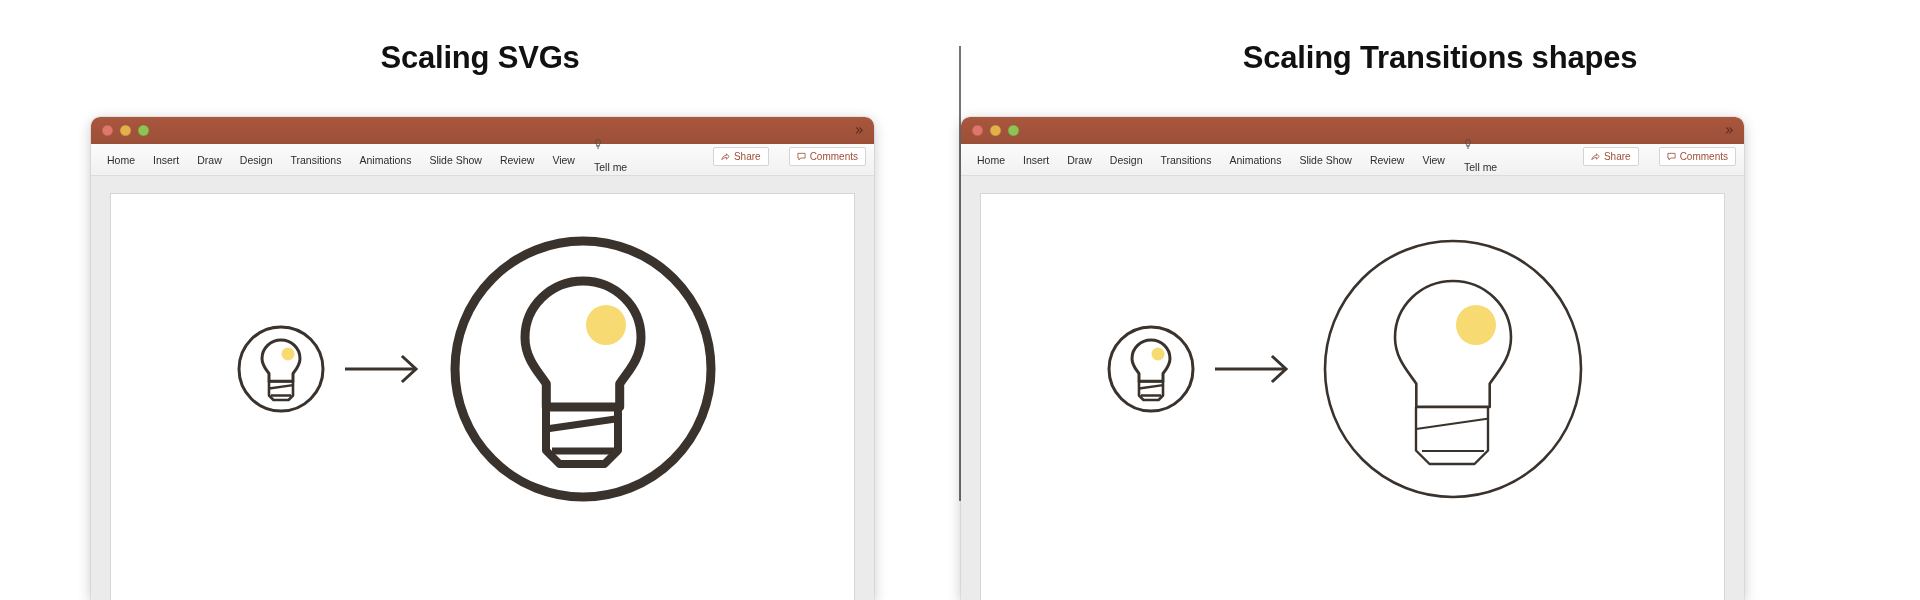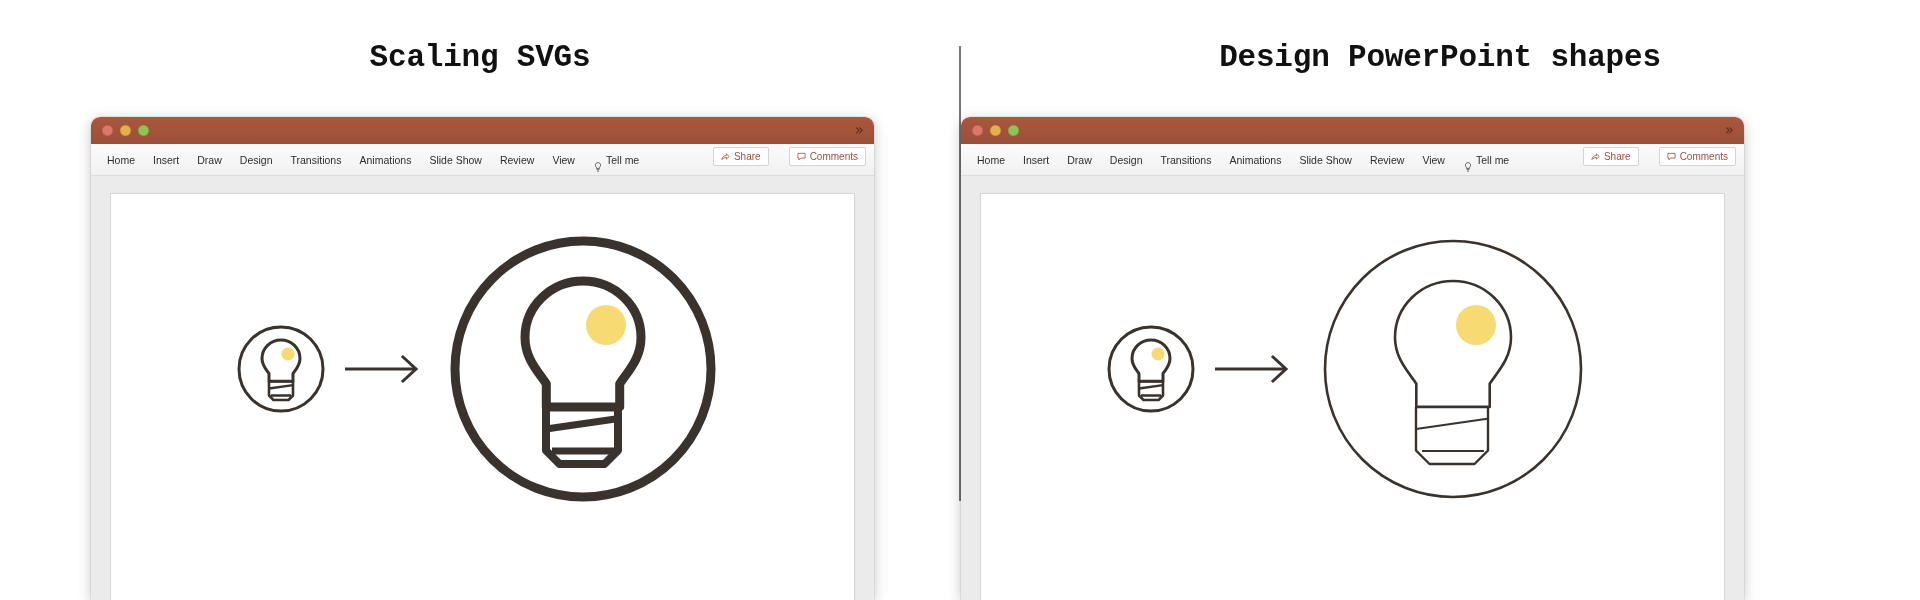--- a/index.html
+++ b/index.html
@@ -42,21 +42,20 @@
     position: absolute;
     top: 40px;
     left: 0;
     width: 960px;
     text-align: center;
     font-size: 31px;
     font-weight: 600;
     letter-spacing: -0.2px;
     color: #111111;
     white-space: nowrap;
-    font-family: Liberation Mono, monospace;
   }
 
   
   .ppt-window {
     position: absolute;
     top: 117px;
     width: 783px;
     height: 483px;
     background: #ffffff;
     border-radius: 9px 9px 0 0;
@@ -109,23 +108,24 @@
   .ribbon-tab {
     font-size: 10.5px;
     color: #2d2d2d;
     padding: 0 9px;
     white-space: nowrap;
     line-height: 26px;
     cursor: default;
   }
   .ribbon-tab.with-icon {
     display: flex;
-    align-items: flex-end;
+    align-items: flex-start;
     gap: 4px;
     padding-left: 10px;
+    flex-direction: column;
   }
   .bulb-mini {
     display: inline-block;
     width: 8px; height: 11px;
   }
   .ribbon-right {
     position: absolute;
     right: 8px;
     top: 3px;
     display: flex;
@@ -251,21 +251,21 @@
         </div>
       </div>
 
     </div>
   </div>
 
   <div class="divider"></div>
 
   <div class="panel right">
 
-    <div class="panel-title">Design PowerPoint shapes</div>
+    <div class="panel-title">Scaling Transitions shapes</div>
 
     <div class="ppt-window">
 
       <div class="titlebar">
         <span class="traffic red"></span>
         <span class="traffic yellow"></span>
         <span class="traffic green"></span>
         <span class="chevron-more">»</span>
       </div>
 

